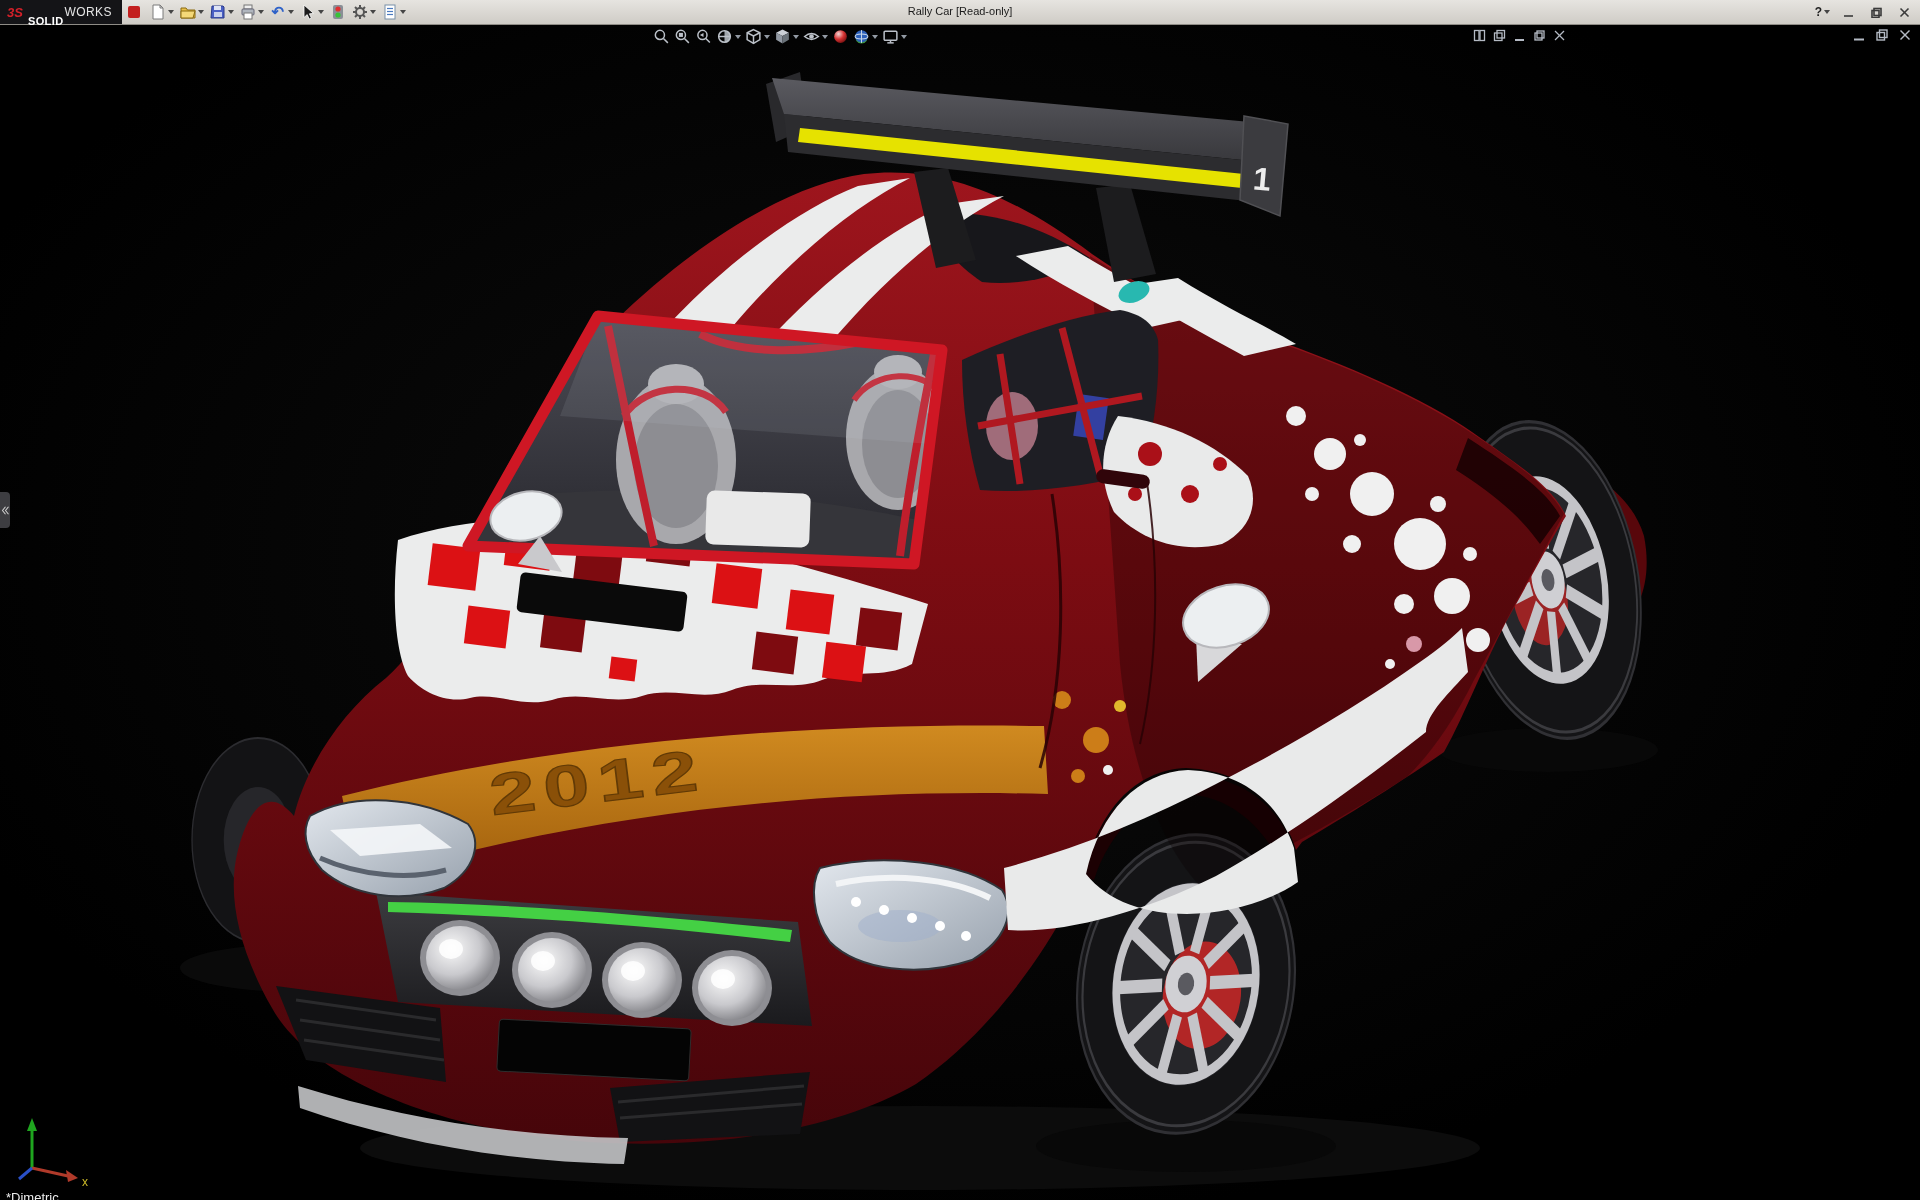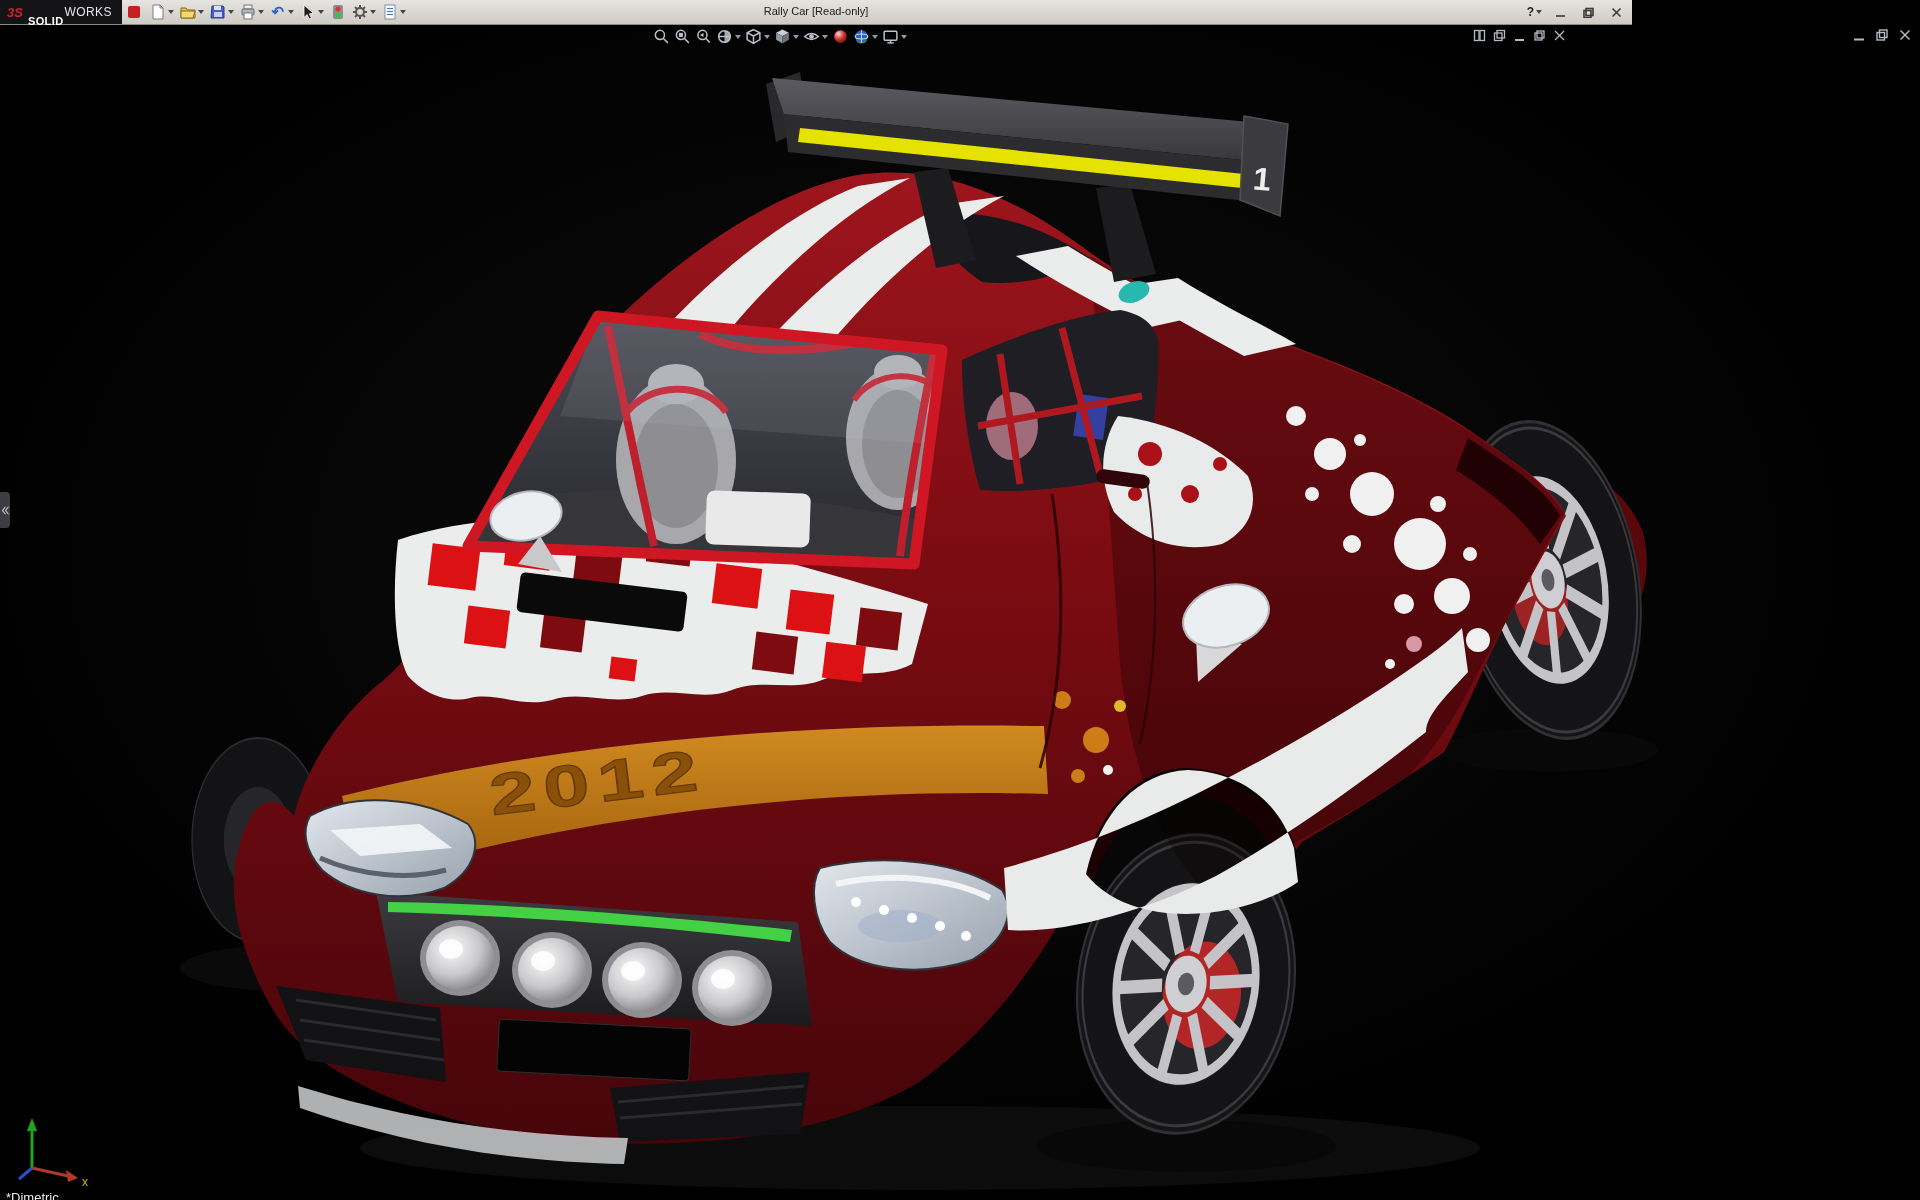--- a/index.html
+++ b/index.html
@@ -1,19 +1,19 @@
 <!DOCTYPE html>
 <html><head>
 <meta charset="utf-8">
 <style>
   html,body{margin:0;padding:0;}
   body{width:1920px;height:1200px;overflow:hidden;background:#000;font-family:"Liberation Sans",sans-serif;-webkit-font-smoothing:antialiased;}
 
   
-  .titlebar{position:absolute;top:0;left:0;width:1632px;height:24px;
+  .titlebar{position:absolute;top:0;left:0;width:1920px;height:24px;
     background:linear-gradient(#e6e4e0,#cfccc6);border-bottom:1px solid #8f8c86;
     display:flex;align-items:center;z-index:50;}
   .logo{height:24px;background:#141417;display:flex;align-items:center;padding:0 10px 0 7px;gap:5px;flex:0 0 auto;}
   .logo-mark{color:#d42029;font-weight:bold;font-style:italic;font-size:13px;}
   .logo-bold{color:#fff;font-size:11px;font-weight:bold;letter-spacing:.4px;margin-top:18px;}
   .logo-light{color:#e6e6e6;font-size:12px;letter-spacing:.4px;margin-left:-4px;}
   .app-badge{width:12px;height:12px;background:#c3201f;border-radius:2px;margin:0 8px 0 6px;flex:0 0 auto;}
   .tb{display:flex;align-items:center;gap:2px;}
   .tb-btn{display:flex;align-items:center;height:20px;padding:0 2px;border-radius:2px;}
   .tb-btn svg{width:16px;height:16px;display:block;}

